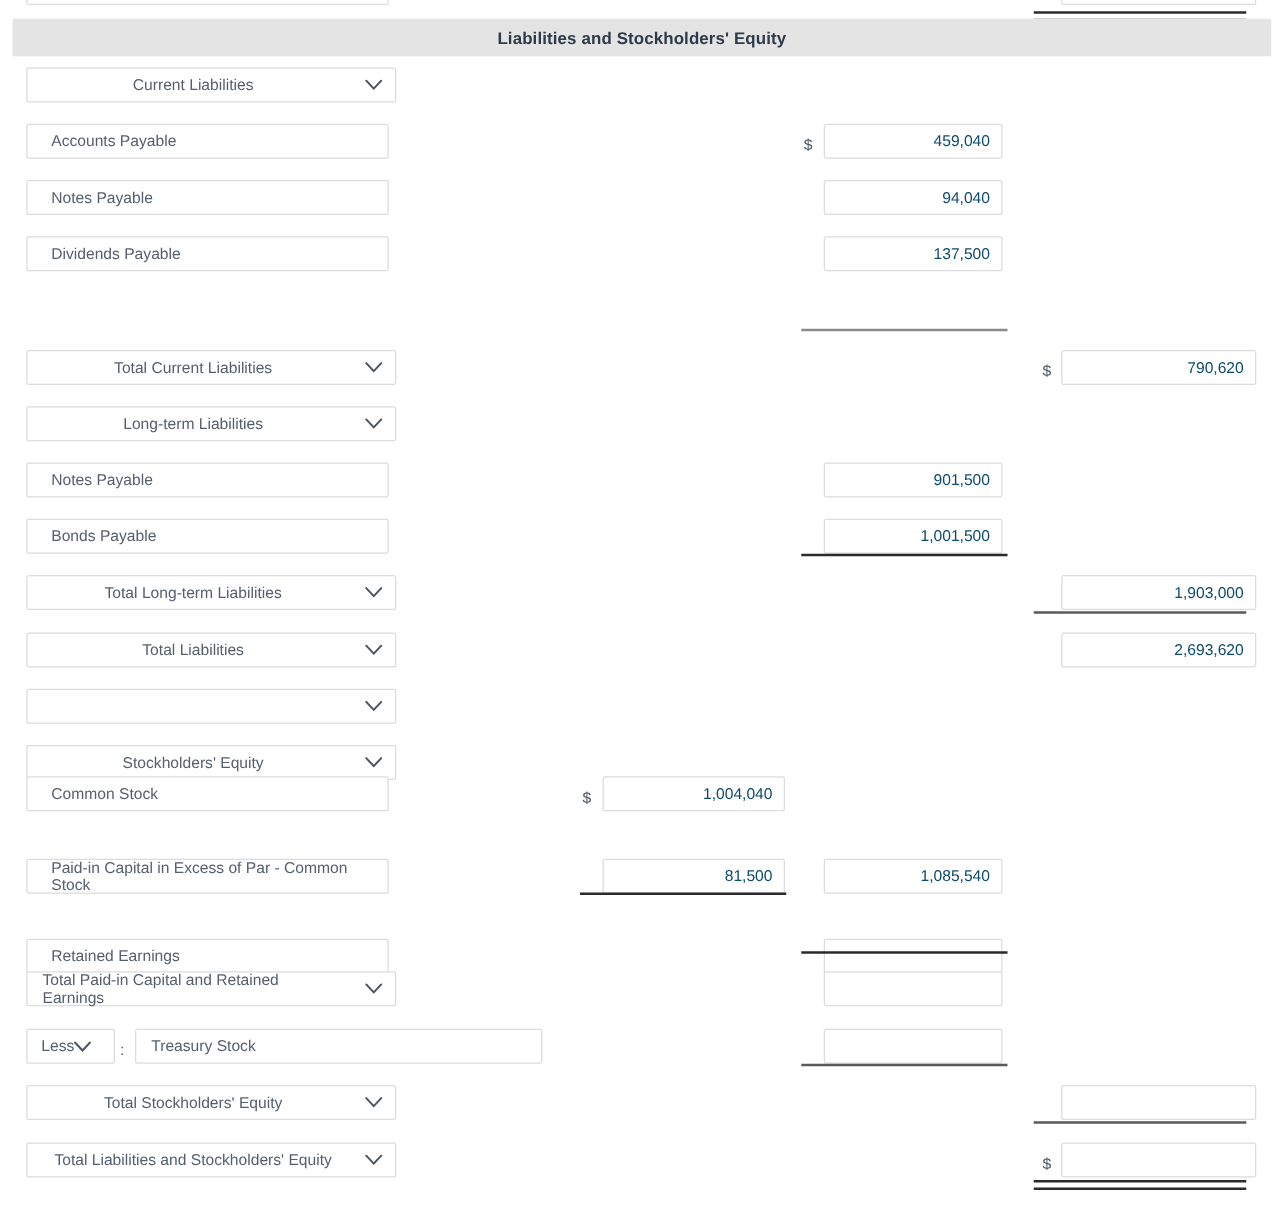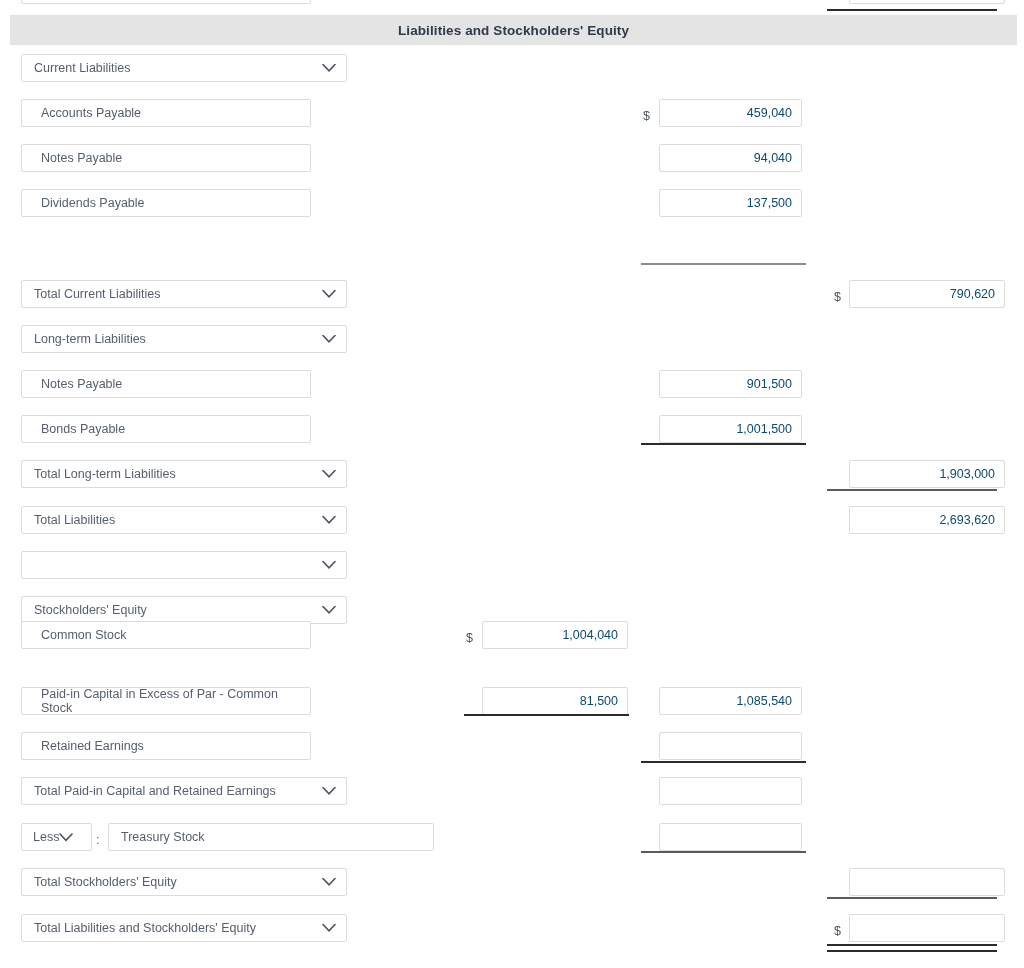--- a/index.html
+++ b/index.html
@@ -65,24 +65,24 @@
 
   
   .lbl-input {
     left: 21px;
     width: 290px;
     padding-left: 19px;
   }
   
   .lbl-select {
     left: 21px;
-    width: 326px;
+    width: 296px;
     padding-left: 12px;
     padding-right: 41px;
-    justify-content: flex-start;
+    justify-content: center;
   }
   .lbl-select .chev {
     position: absolute;
     right: 10px;
     top: 50%;
     transform: translateY(-50%);
     width: 14px;
     height: 9px;
   }
   .chev svg { display: block; }
@@ -283,21 +283,21 @@
     <div class="fld num col-a">1,004,040</div>
   </div>
 
   <div class="row" style="top:687px;">
     <div class="fld lbl-input">Paid-in Capital in Excess of Par - Common Stock</div>
     <div class="fld num col-a">81,500</div>
     <div class="fld num col-b">1,085,540</div>
   </div>
   <div class="uline a dark" style="top:714px;"></div>
 
-  <div class="row" style="top:732px;text-align:center;">
+  <div class="row" style="top:751px;text-align:center;">
     <div class="fld lbl-input">Retained Earnings</div>
     <div class="fld num col-b"></div>
   </div>
   <div class="uline b dark" style="top:761px;"></div>
 
   <div class="row" style="top:777px;">
     <div class="fld lbl-select">
       <span>Total Paid-in Capital and Retained Earnings</span>
       <span class="chev">
         <svg width="14" height="9" viewBox="0 0 14 9">

